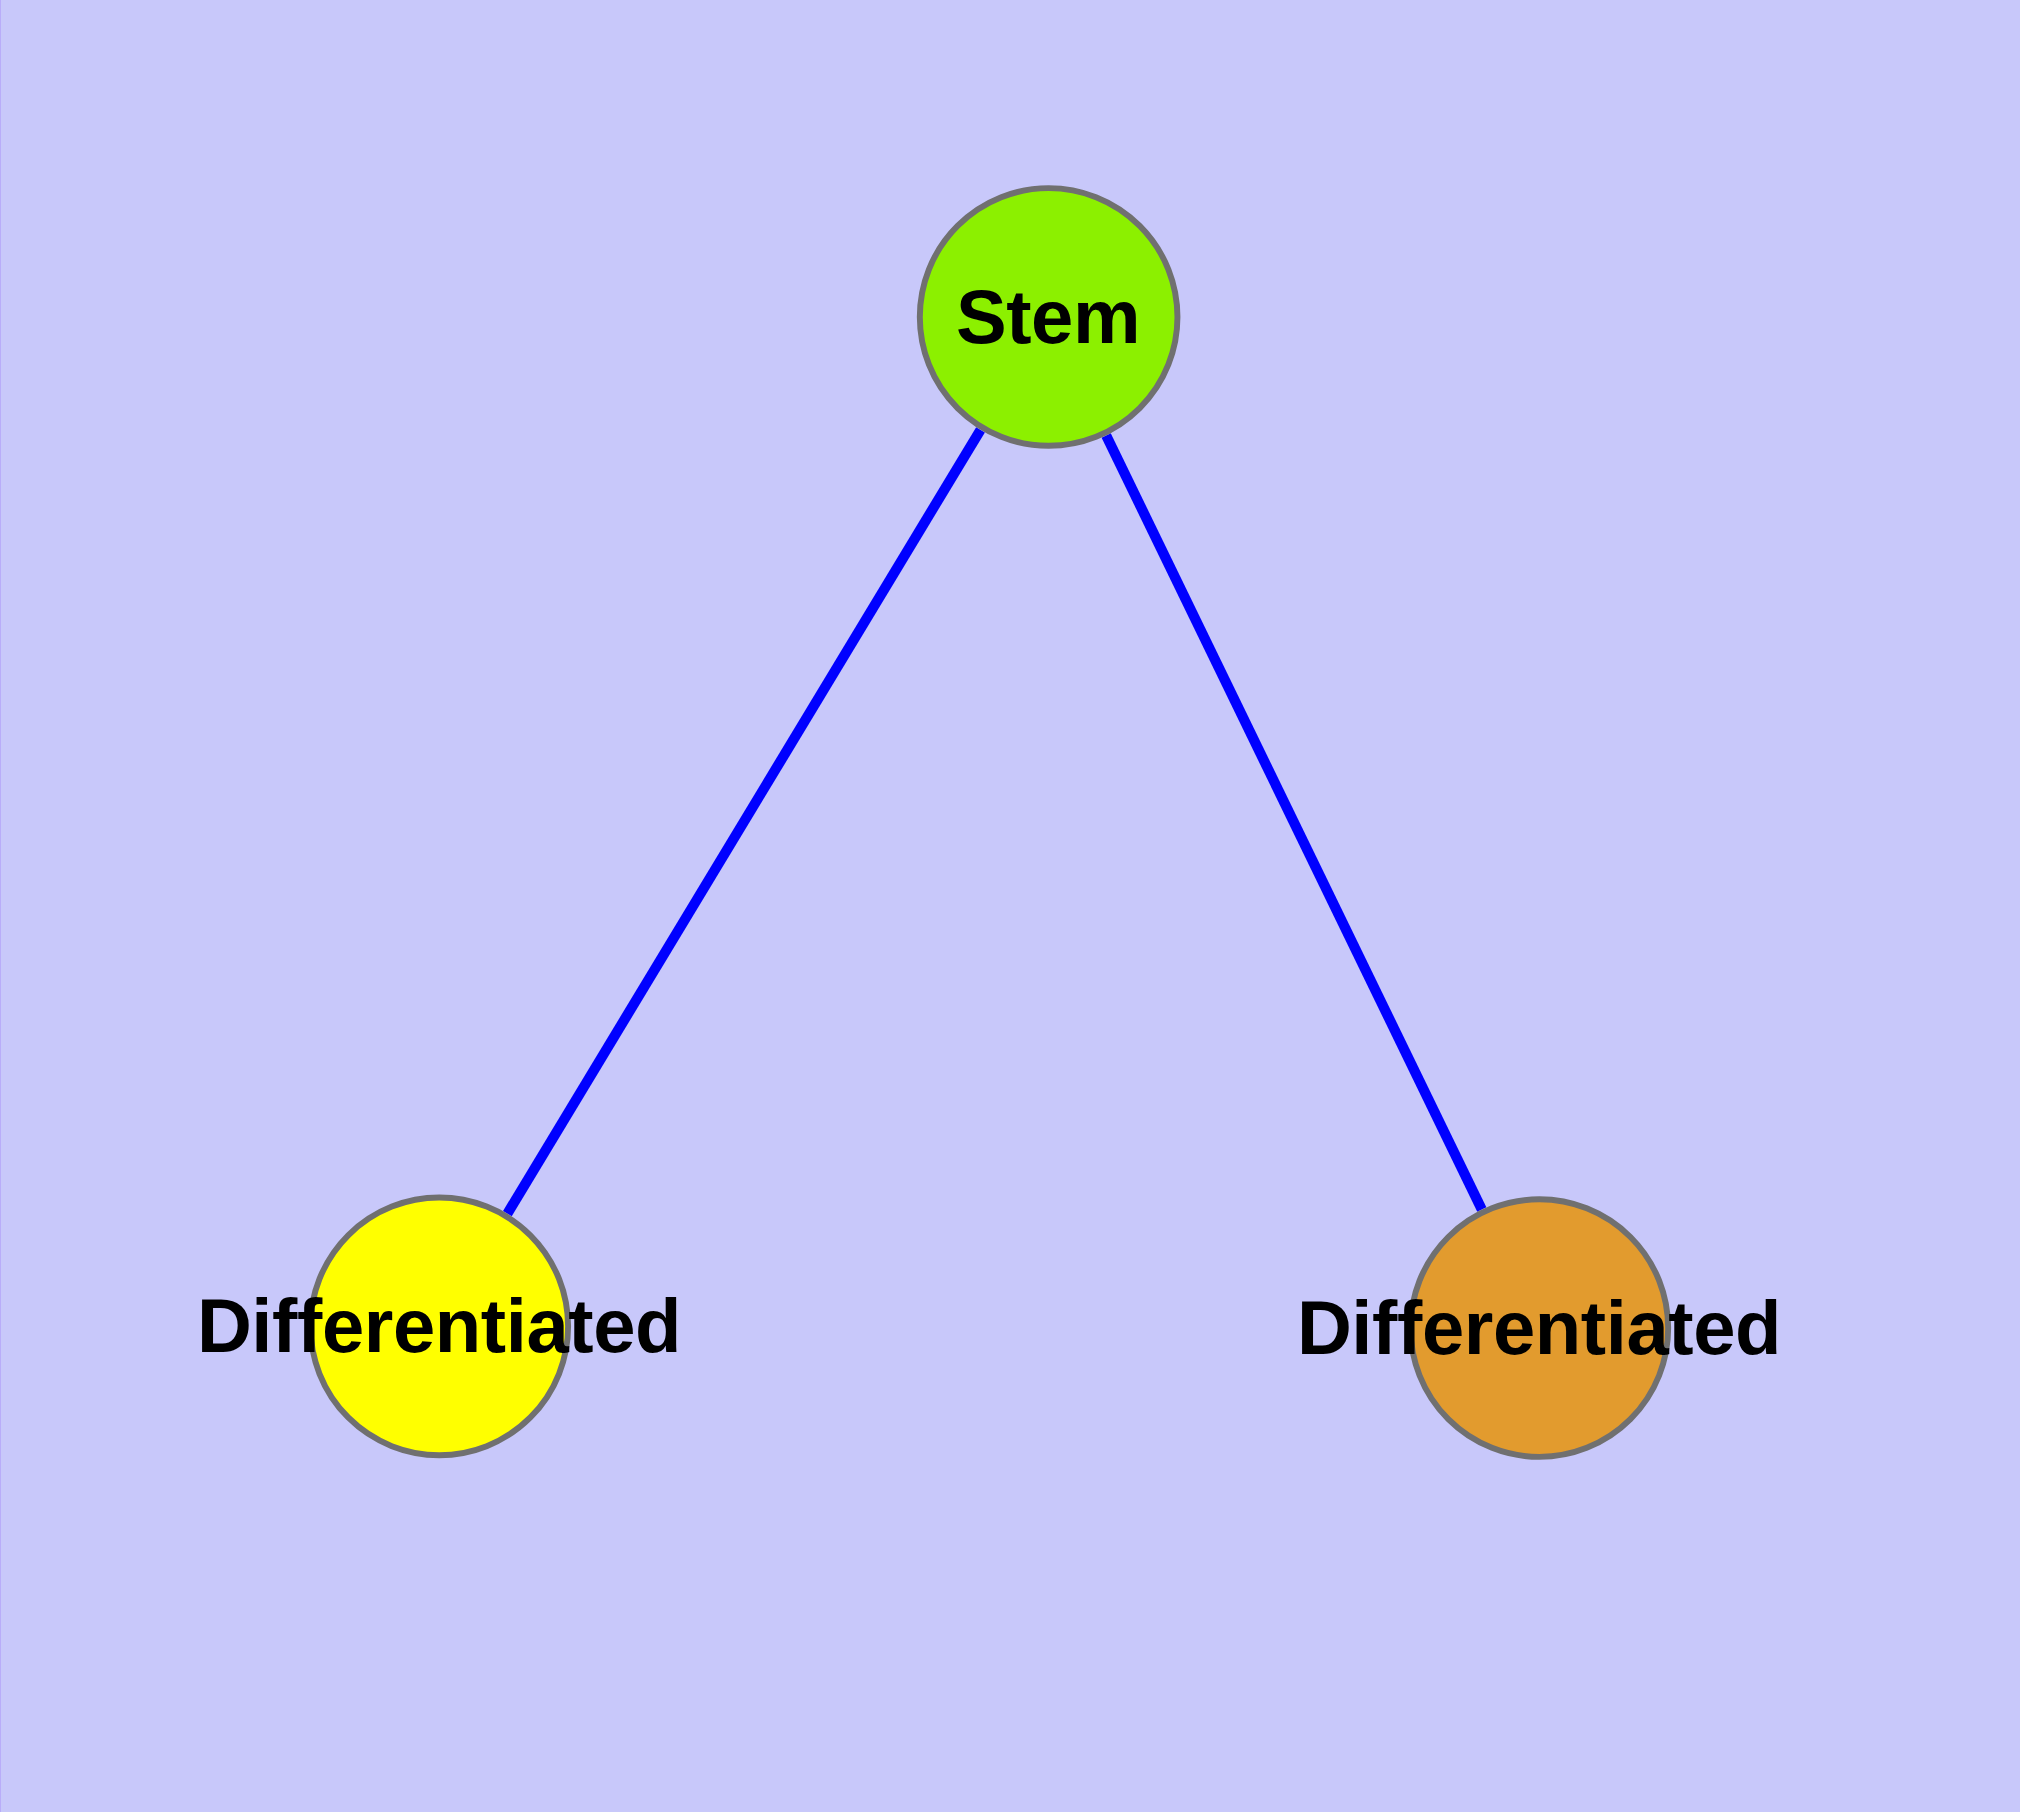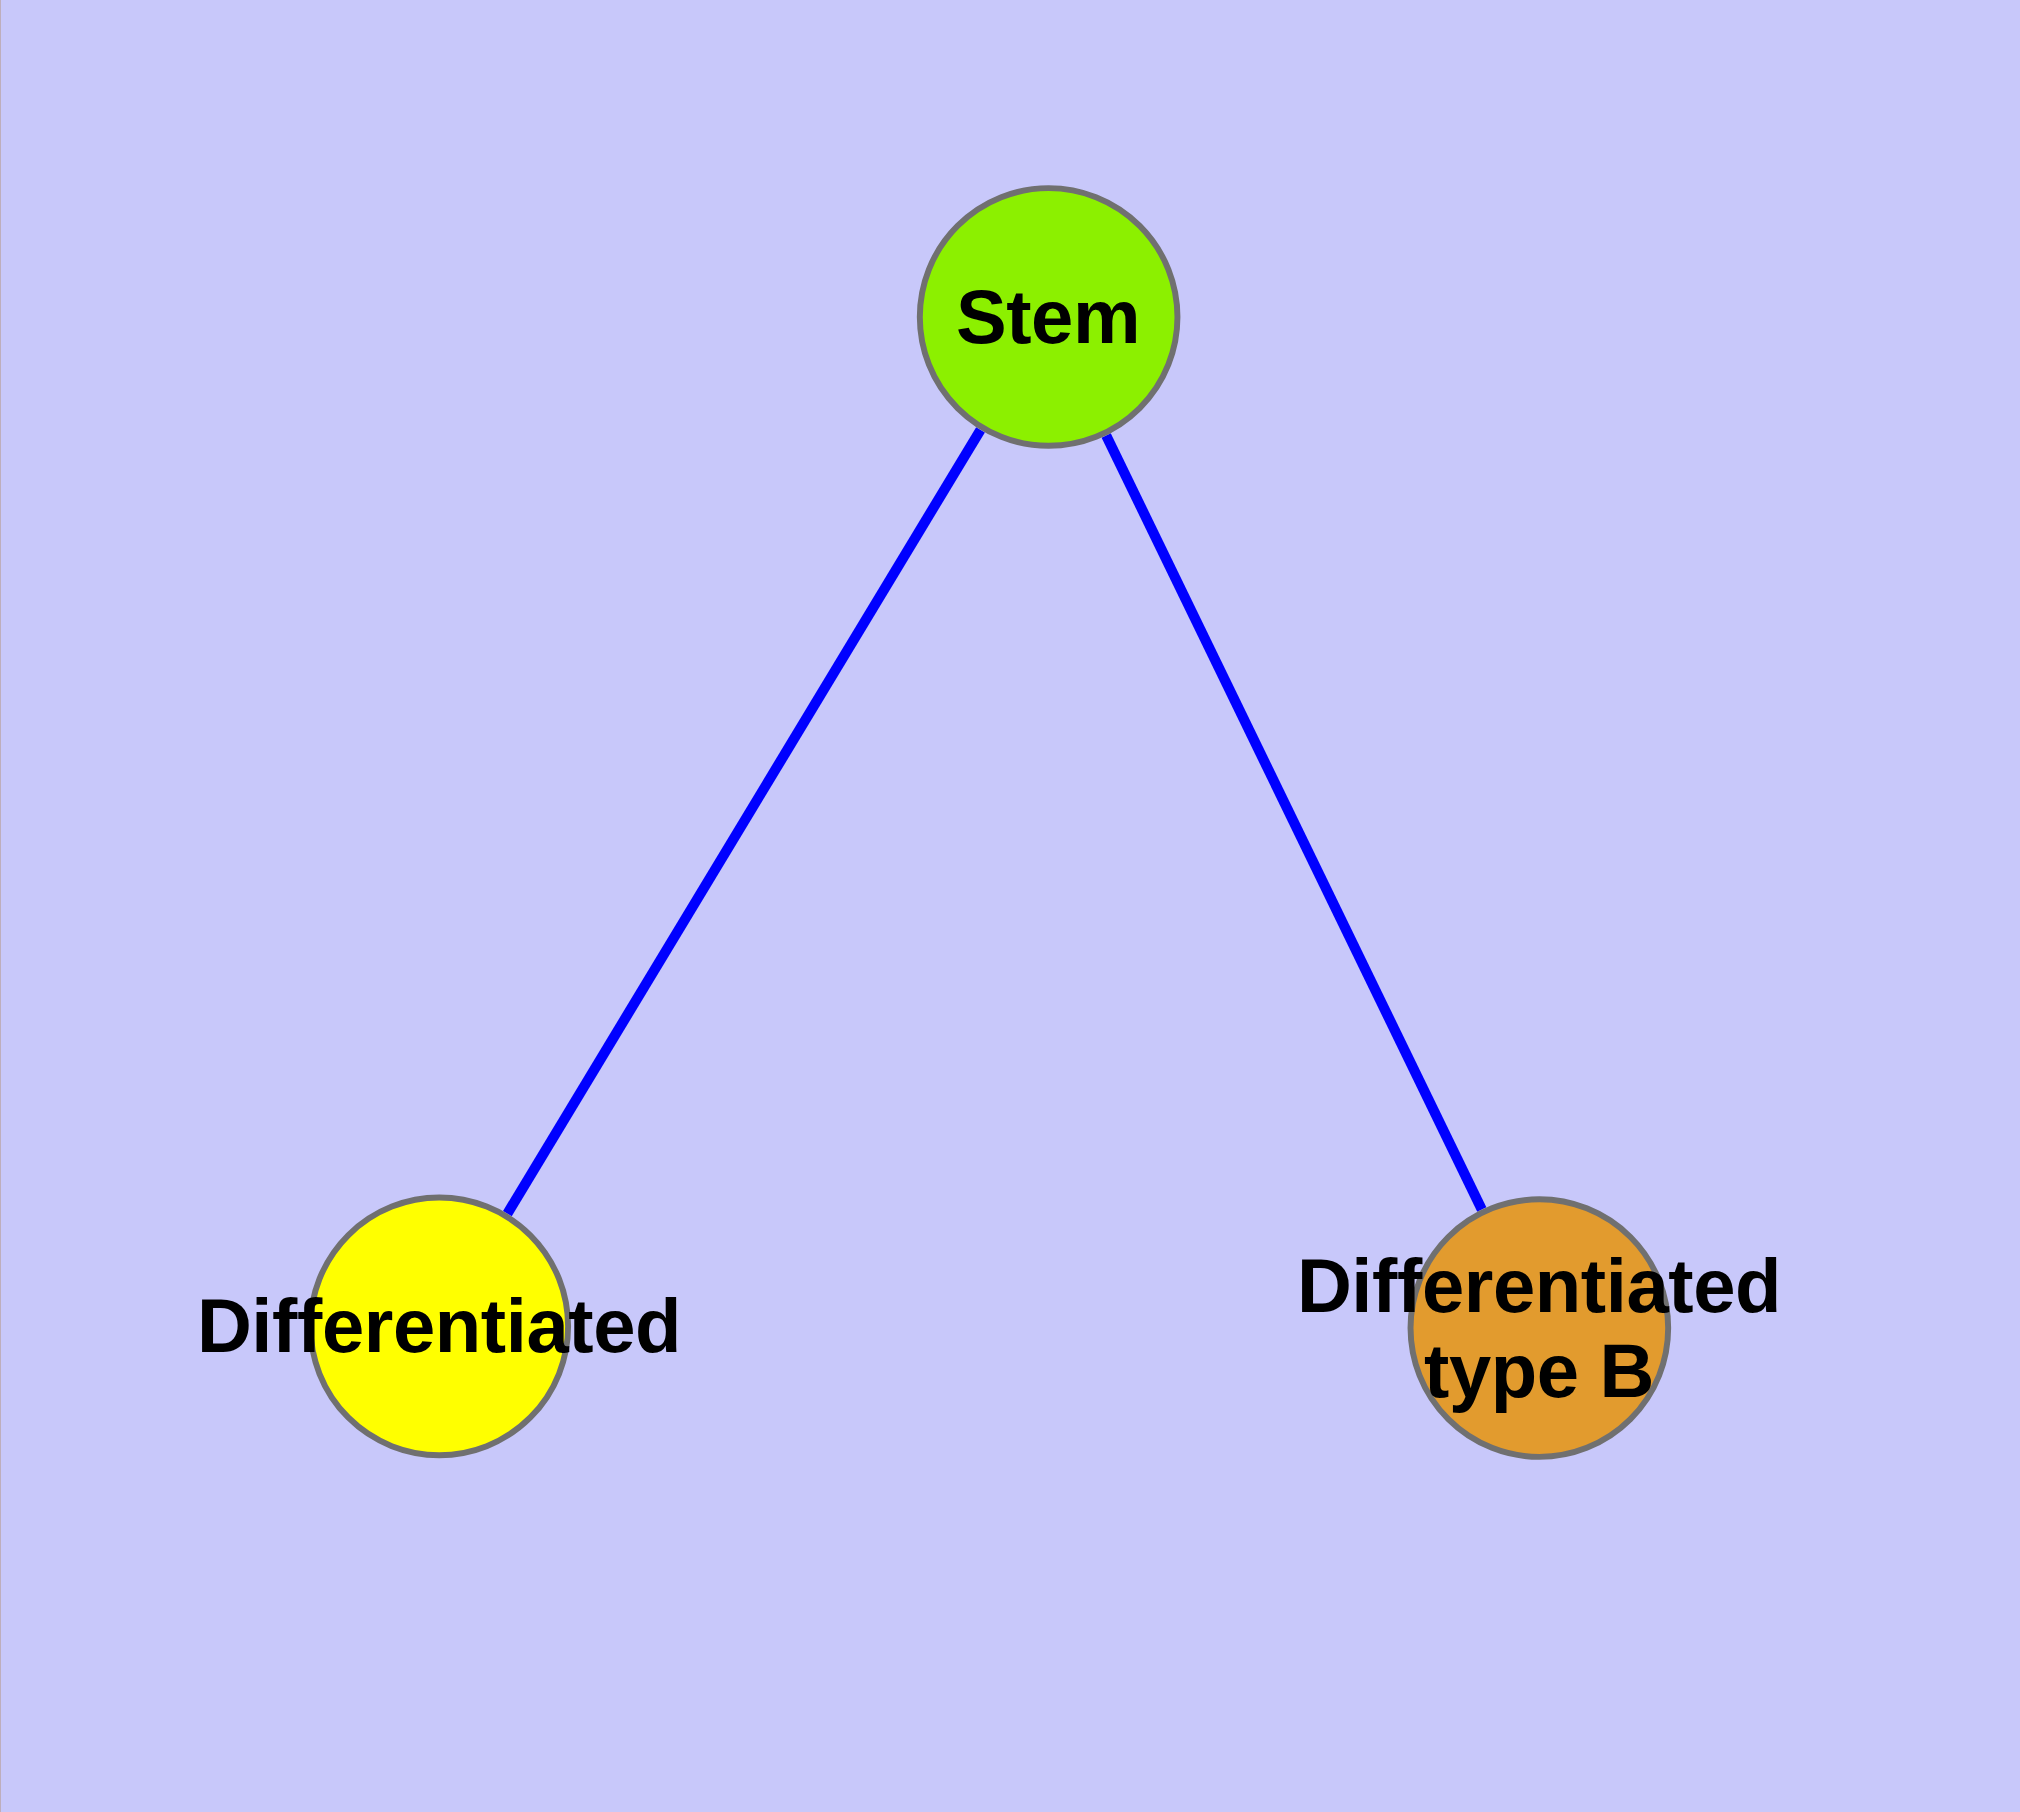--- a/index.html
+++ b/index.html
@@ -31,35 +31,35 @@
     white-space: pre;
     line-height: 1.12;
     letter-spacing: -0.4px;
     pointer-events: none;
     transform: translate(-50%, -50%);
   }
 </style>
 </head>
 <body style="background: rgb(200, 200, 250);">
 
-<div id="stage" style="width: 2021px; height: 1812px; background: #a16207;">
+<div id="stage" style="width: 2021px; height: 1812px; background: #8b5cf6;">
 
   <svg id="graph-canvas" viewBox="0 0 2384 2138" style="width: 2021px; height: 1812px;">
     <rect id="bg-rect" x="0" y="0" width="2384" height="2138" fill="#c8c8fa"></rect>
     <g id="edge-layer">
         <line x1="1156.6345828842925" y1="507.1226867660744" x2="598.3654171157074" y2="1431.8773132339256" stroke="#0000ff" stroke-width="12" stroke-linecap="butt"></line>
         <line x1="1304.8951896265125" y1="513.8945789713807" x2="1748.1048103734875" y2="1427.1054210286193" stroke="#0000ff" stroke-width="12" stroke-linecap="butt"></line>
       </g>
     <g id="node-layer">
         <circle cx="1237" cy="374" r="152" fill="#8cf000" stroke="#707070" stroke-width="7"></circle>
         <circle cx="518" cy="1565" r="152" fill="#ffff00" stroke="#707070" stroke-width="7"></circle>
         <circle cx="1816" cy="1567" r="152" fill="#e29b2e" stroke="#707070" stroke-width="7"></circle>
       </g>
   </svg>
 
   <div id="label-layer">
       <div class="node-label" style="left: 1048px; top: 317px; font-size: 76px; color: rgb(0, 0, 0);"><div>Stem</div></div>
       <div class="node-label" style="left: 439px; top: 1326px; font-size: 76px; color: rgb(0, 0, 0);"><div>Differentiated</div></div>
-      <div class="node-label" style="left: 1539px; top: 1328px; font-size: 76px; color: rgb(0, 0, 0);"><div>Differentiated</div><div>type B</div></div>
+      <div class="node-label" style="left: 1539px; top: 1328px; font-size: 76px; color: rgb(0, 0, 0);"><div>Differentiated</div></div>
     </div>
 
 </div>
 
 
 </body></html>

